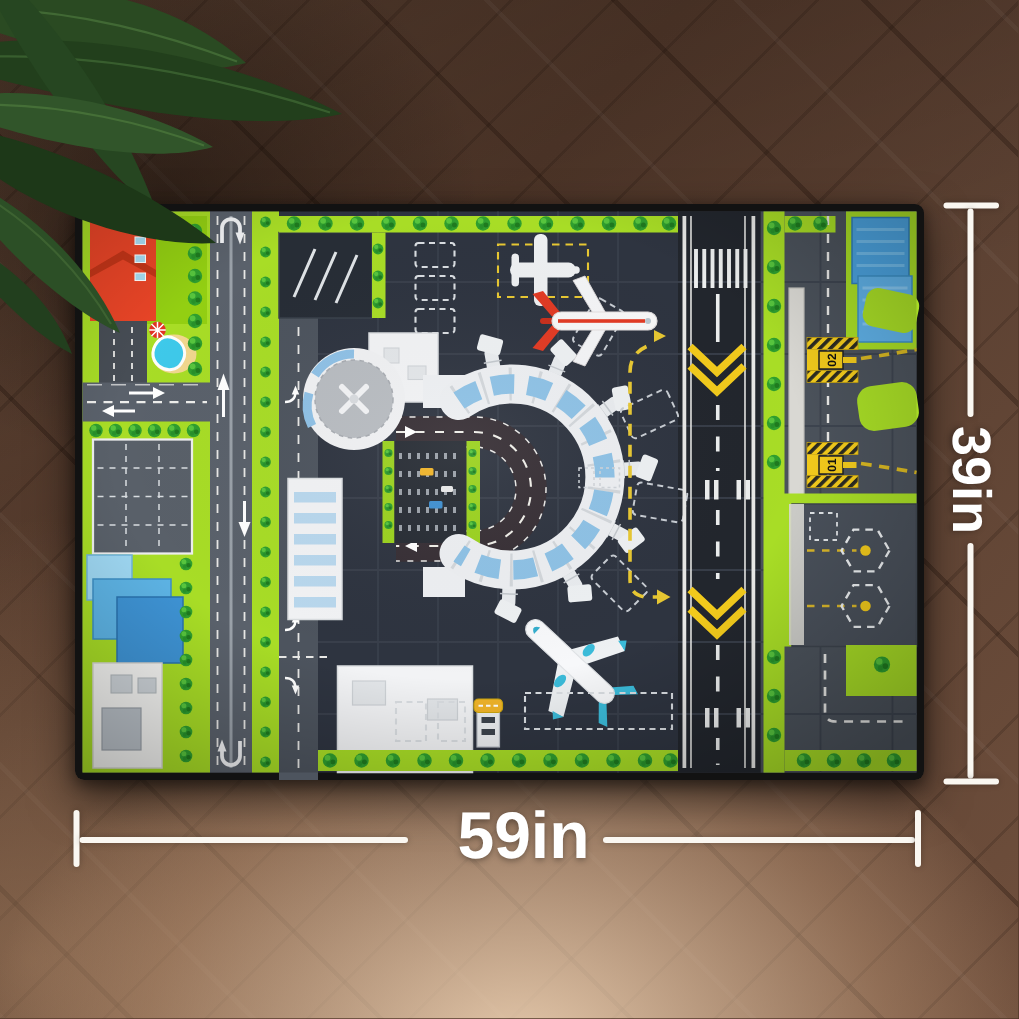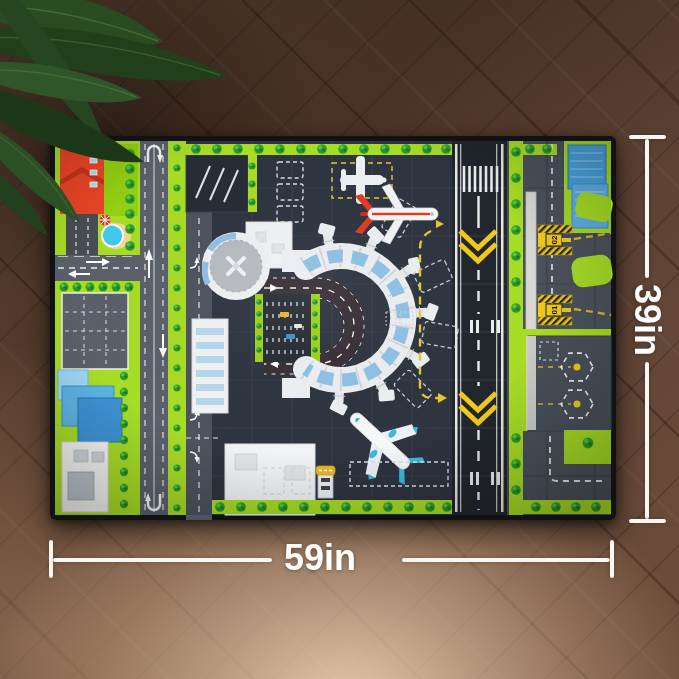--- a/index.html
+++ b/index.html
@@ -27,21 +27,21 @@
   }
   .plant{position:absolute;left:-8px;top:-10px;z-index:30;pointer-events:none;}
   .dim{position:absolute;background:#faf7f1;z-index:40;border-radius:2px;
        box-shadow:0 0 4px rgba(0,0,0,.25);}
   .dim-label{
     position:absolute;z-index:41;color:#ffffff;font-weight:bold;
     display:flex;align-items:center;justify-content:center;
     text-shadow:0 1px 4px rgba(0,0,0,.35);
     font-family:"Liberation Sans", sans-serif;
   }
-  .dim-label-h{left:255px;top:534px;width:130px;height:48px;font-size:36px;}
+  .dim-label-h{left:284px;top:534px;width:130px;height:48px;font-size:44px;}
   .dim-label-v{left:613px;top:282px;width:68px;height:76px;}
   .dim-label-v span{transform:rotate(90deg);font-size:36px;white-space:nowrap;display:block;}
 </style>
 </head>
 <body>
 
 <div class="floor"></div>
 
 <div class="mat-wrap">
 <svg width="566" height="384" viewBox="0 0 566 384" xmlns="http://www.w3.org/2000/svg">

